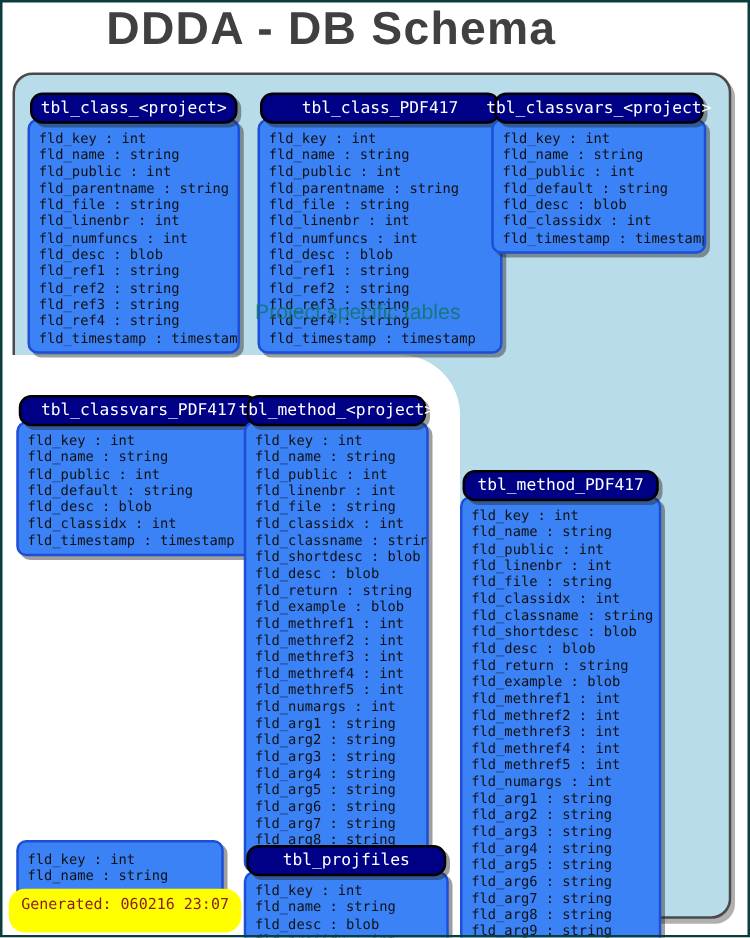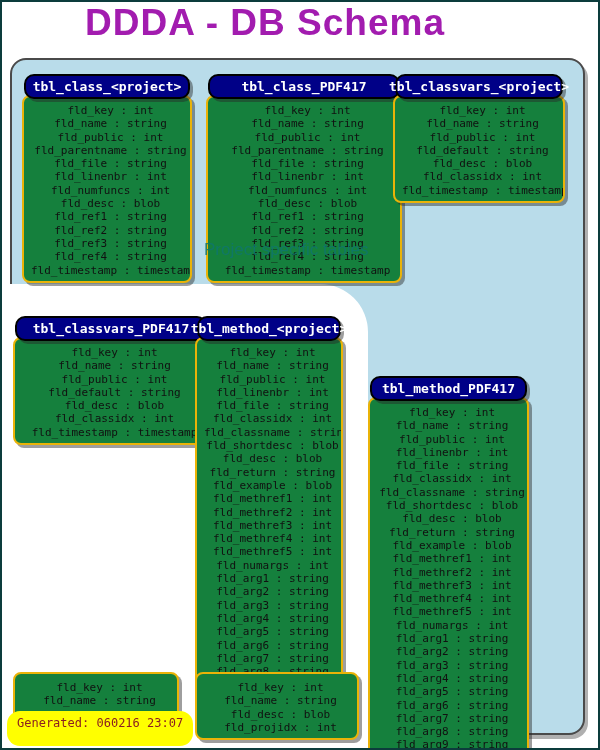--- a/index.html
+++ b/index.html
@@ -6,43 +6,43 @@
   #page{
     position:relative;width:600px;height:750px;background:#ffffff;
     overflow:hidden;font-family:"DejaVu Sans Mono",monospace;
   }
   #page-border{
     position:absolute;inset:0;border:2px solid #0c3c3c;z-index:99;pointer-events:none;
   }
   .page-title{
     position:absolute;left:35px;top:2px;width:460px;text-align:center;
     font-family:"Liberation Sans",sans-serif;font-weight:bold;font-size:37px;
-    color:#a21caf;letter-spacing:1px;z-index:3;
+    color:#404040;letter-spacing:1px;z-index:3;
   }
   .panel{
     position:absolute;left:10px;top:58px;width:571px;height:673px;
     background:#b9dcea;border:2px solid #4a4a4a;border-radius:16px;
     box-shadow:3px 4px 0 rgba(80,80,80,0.45);z-index:1;
   }
   .cutout{
     position:absolute;left:2px;top:284px;width:366px;height:466px;
     background:#ffffff;border-top-right-radius:48px;z-index:2;
   }
   .tbl{position:absolute;z-index:3;}
   .tbl-header{
     position:relative;z-index:2;margin:0 2px;height:21px;
     display:flex;align-items:center;justify-content:center;
     background:#000087;border:2px solid #000;border-radius:10px;
-    color:#fff;font-weight:bold;font-size:13px;white-space:nowrap;
+    color:#fff;font-weight:normal;font-size:13px;white-space:nowrap;
     box-shadow:3px 3px 0 rgba(40,40,40,0.45);
   }
   .tbl-body{
     position:relative;z-index:1;margin:-4px 0 0 0;padding:7px 0 4px 7px;
-    background:#15803d;border:2px solid #eab308;border-radius:8px;
-    list-style:none;box-shadow:3px 3px 0 rgba(40,40,40,0.45);text-align:center;
+    background:#3b82f6;border:2px solid #1d4ed8;border-radius:8px;
+    list-style:none;box-shadow:3px 3px 0 rgba(40,40,40,0.45);
   }
   .tbl-body li{
     height:13.3px;line-height:13.3px;font-size:11px;color:#111;
     white-space:nowrap;overflow:hidden;
   }
   #t0{left:22px;top:74px;width:170px;}
   #t1{left:206px;top:74px;width:196px;}
   #t2{left:393px;top:74px;width:172px;}
   #t3{left:13px;top:316px;width:196px;}
   #t4{left:195px;top:316px;width:148px;}
@@ -200,20 +200,21 @@
   <div class="tbl" id="t6">
     <ul class="tbl-body">
         <li>fld_key : int</li>
         <li>fld_name : string</li>
         <li></li>
         <li>fld_docdir : string</li>
       </ul>
   </div>
 
   <div class="tbl" id="t7">
+    <div class="tbl-header">tbl_projfiles</div>
     <ul class="tbl-body">
         <li>fld_key : int</li>
         <li>fld_name : string</li>
         <li>fld_desc : blob</li>
         <li>fld_projidx : int</li>
       </ul>
   </div>
 
   <div class="floating-label">Project specific tables</div>
 

